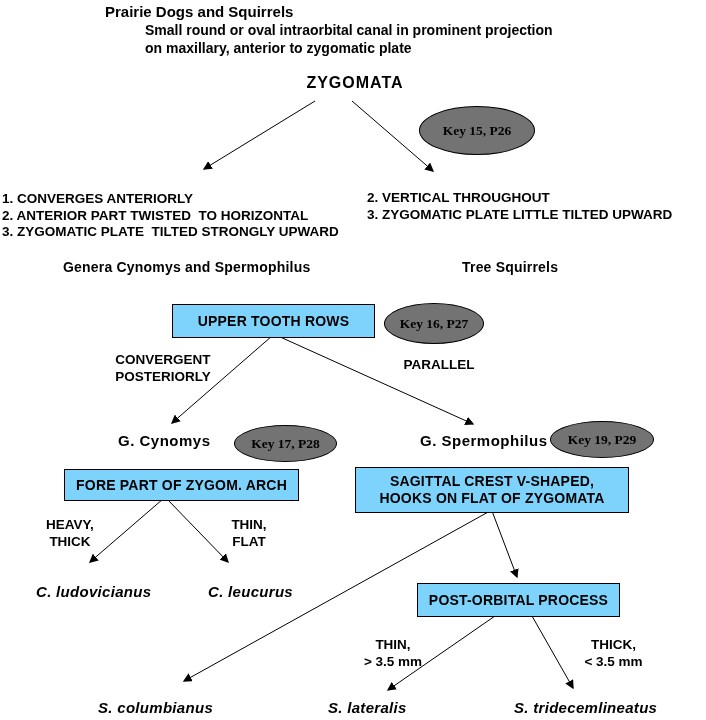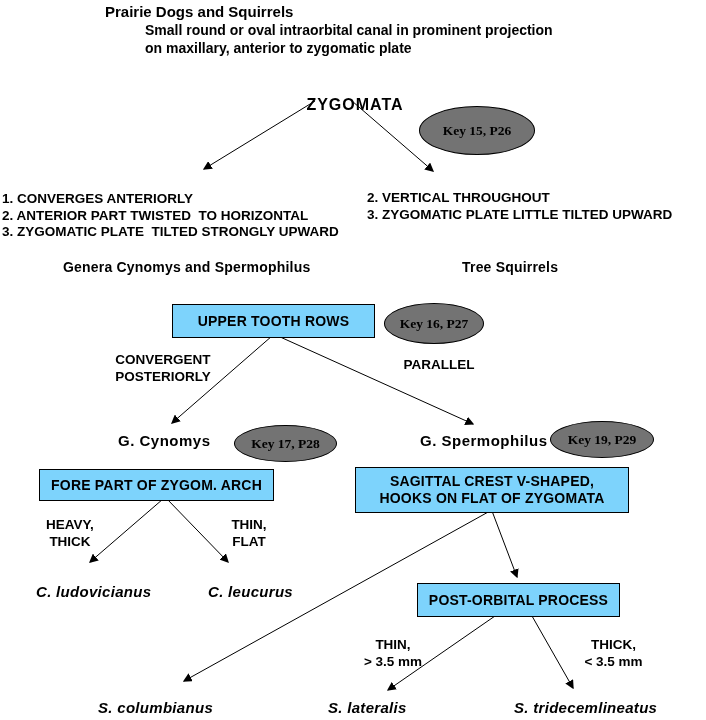--- a/index.html
+++ b/index.html
@@ -40,21 +40,21 @@
     <line x1="490" y1="511" x2="184" y2="681" stroke="#000" stroke-width="1" marker-end="url(#arrow)"></line>
     <line x1="492" y1="511" x2="517" y2="577" stroke="#000" stroke-width="1" marker-end="url(#arrow)"></line>
     <line x1="495" y1="616" x2="388" y2="690" stroke="#000" stroke-width="1" marker-end="url(#arrow)"></line>
     <line x1="532" y1="616" x2="573" y2="688" stroke="#000" stroke-width="1" marker-end="url(#arrow)"></line>
   </svg>
 
   <div class="abs title" style="left:105px;top:3px;">Prairie Dogs and Squirrels</div>
   <div class="abs sub" style="left:145px;top:21px;">Small round or oval intraorbital canal in prominent projection
 on maxillary, anterior to zygomatic plate</div>
 
-  <div class="abs bignode" style="left:280px;top:74px;width:150px;margin-top:22px;">ZYGOMATA</div>
+  <div class="abs bignode" style="left:280px;top:74px;width:150px;">ZYGOMATA</div>
 
   <div class="abs oval" style="left:419px;top:106px;width:114px;height:47px;">
     <span>Key 15, P26</span>
   </div>
   <div class="abs oval" style="left:384px;top:303px;width:98px;height:39px;">
     <span>Key 16, P27</span>
   </div>
   <div class="abs oval" style="left:234px;top:425px;width:101px;height:35px;">
     <span>Key 17, P28</span>
   </div>
@@ -77,21 +77,21 @@
   <div class="abs group" style="left:462px;top:259px;">Tree Squirrels</div>
 
   <div class="abs node" style="left:172px;top:304px;width:201px;height:32px;">UPPER TOOTH ROWS</div>
   <div class="abs lbl" style="left:103px;top:351px;width:120px;">CONVERGENT
 POSTERIORLY</div>
   <div class="abs lbl" style="left:399px;top:356px;width:80px;">PARALLEL</div>
 
   <div class="abs genus" style="left:118px;top:432px;">G. Cynomys</div>
   <div class="abs genus" style="left:420px;top:432px;">G. Spermophilus</div>
 
-  <div class="abs node" style="left:39px;top:469px;width:233px;height:30px;">FORE PART OF ZYGOM. ARCH</div>
+  <div class="abs node" style="left:64px;top:469px;width:233px;height:30px;">FORE PART OF ZYGOM. ARCH</div>
   <div class="abs lbl" style="left:28px;top:516px;width:84px;">HEAVY,
 THICK</div>
   <div class="abs lbl" style="left:207px;top:516px;width:84px;">THIN,
 FLAT</div>
   <div class="abs species" style="left:36px;top:583px;">C. ludovicianus</div>
   <div class="abs species" style="left:208px;top:583px;">C. leucurus</div>
 
   <div class="abs node" style="left:355px;top:467px;width:272px;height:44px;">SAGITTAL CREST V-SHAPED,
 HOOKS ON FLAT OF ZYGOMATA</div>
   <div class="abs node" style="left:417px;top:583px;width:201px;height:32px;">POST-ORBITAL PROCESS</div>

